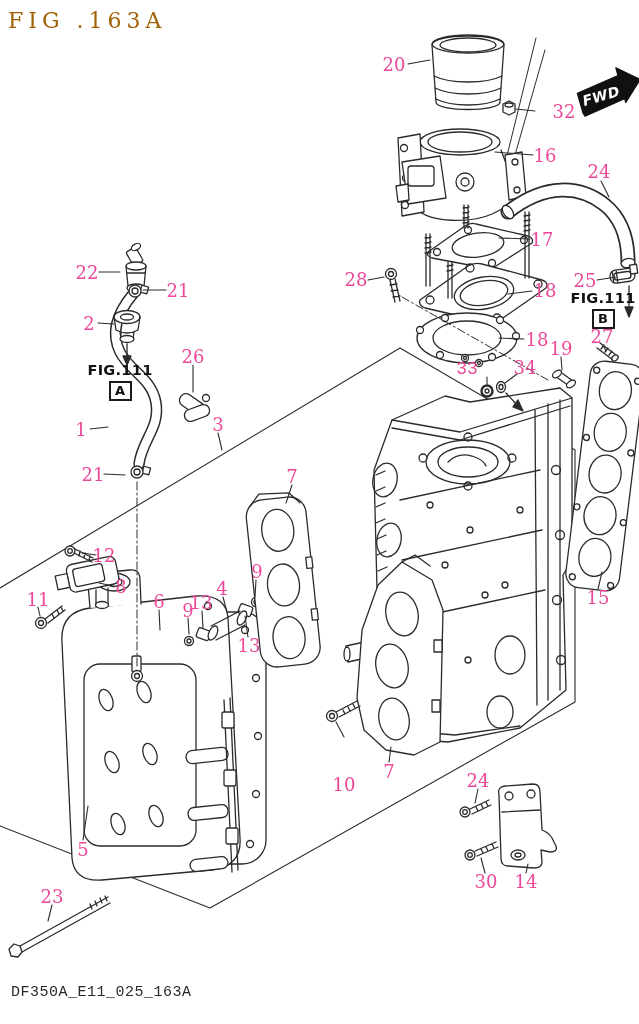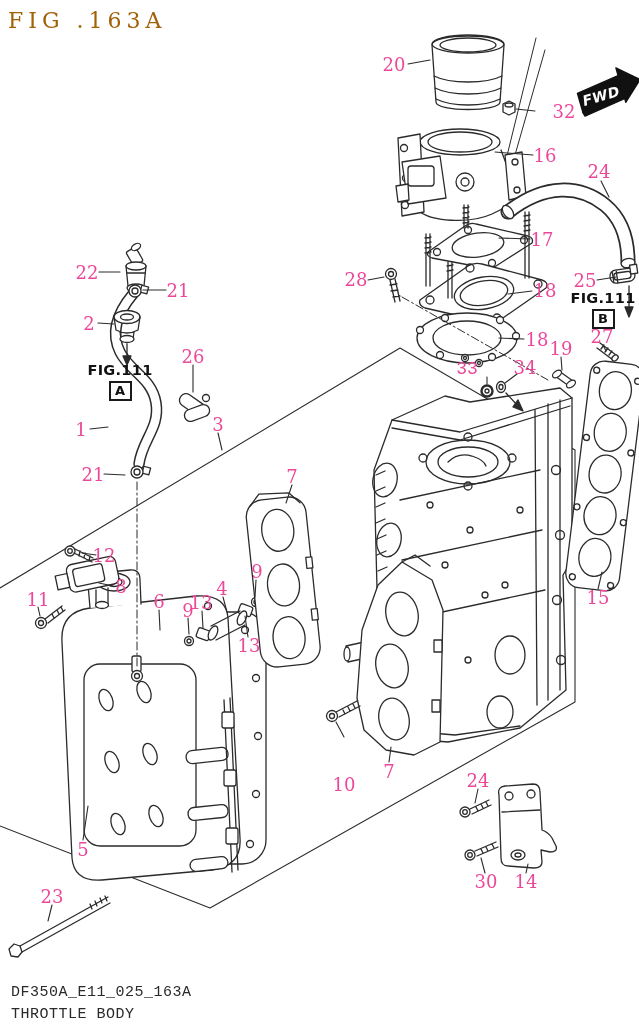--- a/index.html
+++ b/index.html
@@ -451,14 +451,13 @@
   <div class="figref" style="left:84px;top:362px;width:72px;">
     <div class="figref-label">FIG.111</div>
     <div class="figref-box">A</div>
   </div>
   <div class="figref" style="left:570px;top:290px;width:66px;">
     <div class="figref-label">FIG.111</div>
     <div class="figref-box">B</div>
   </div>
 
   <div class="footer code">DF350A_E11_025_163A</div>
-  <div class="footer name">THROTTLE BODY</div>
 </div>
 
 </body></html>

